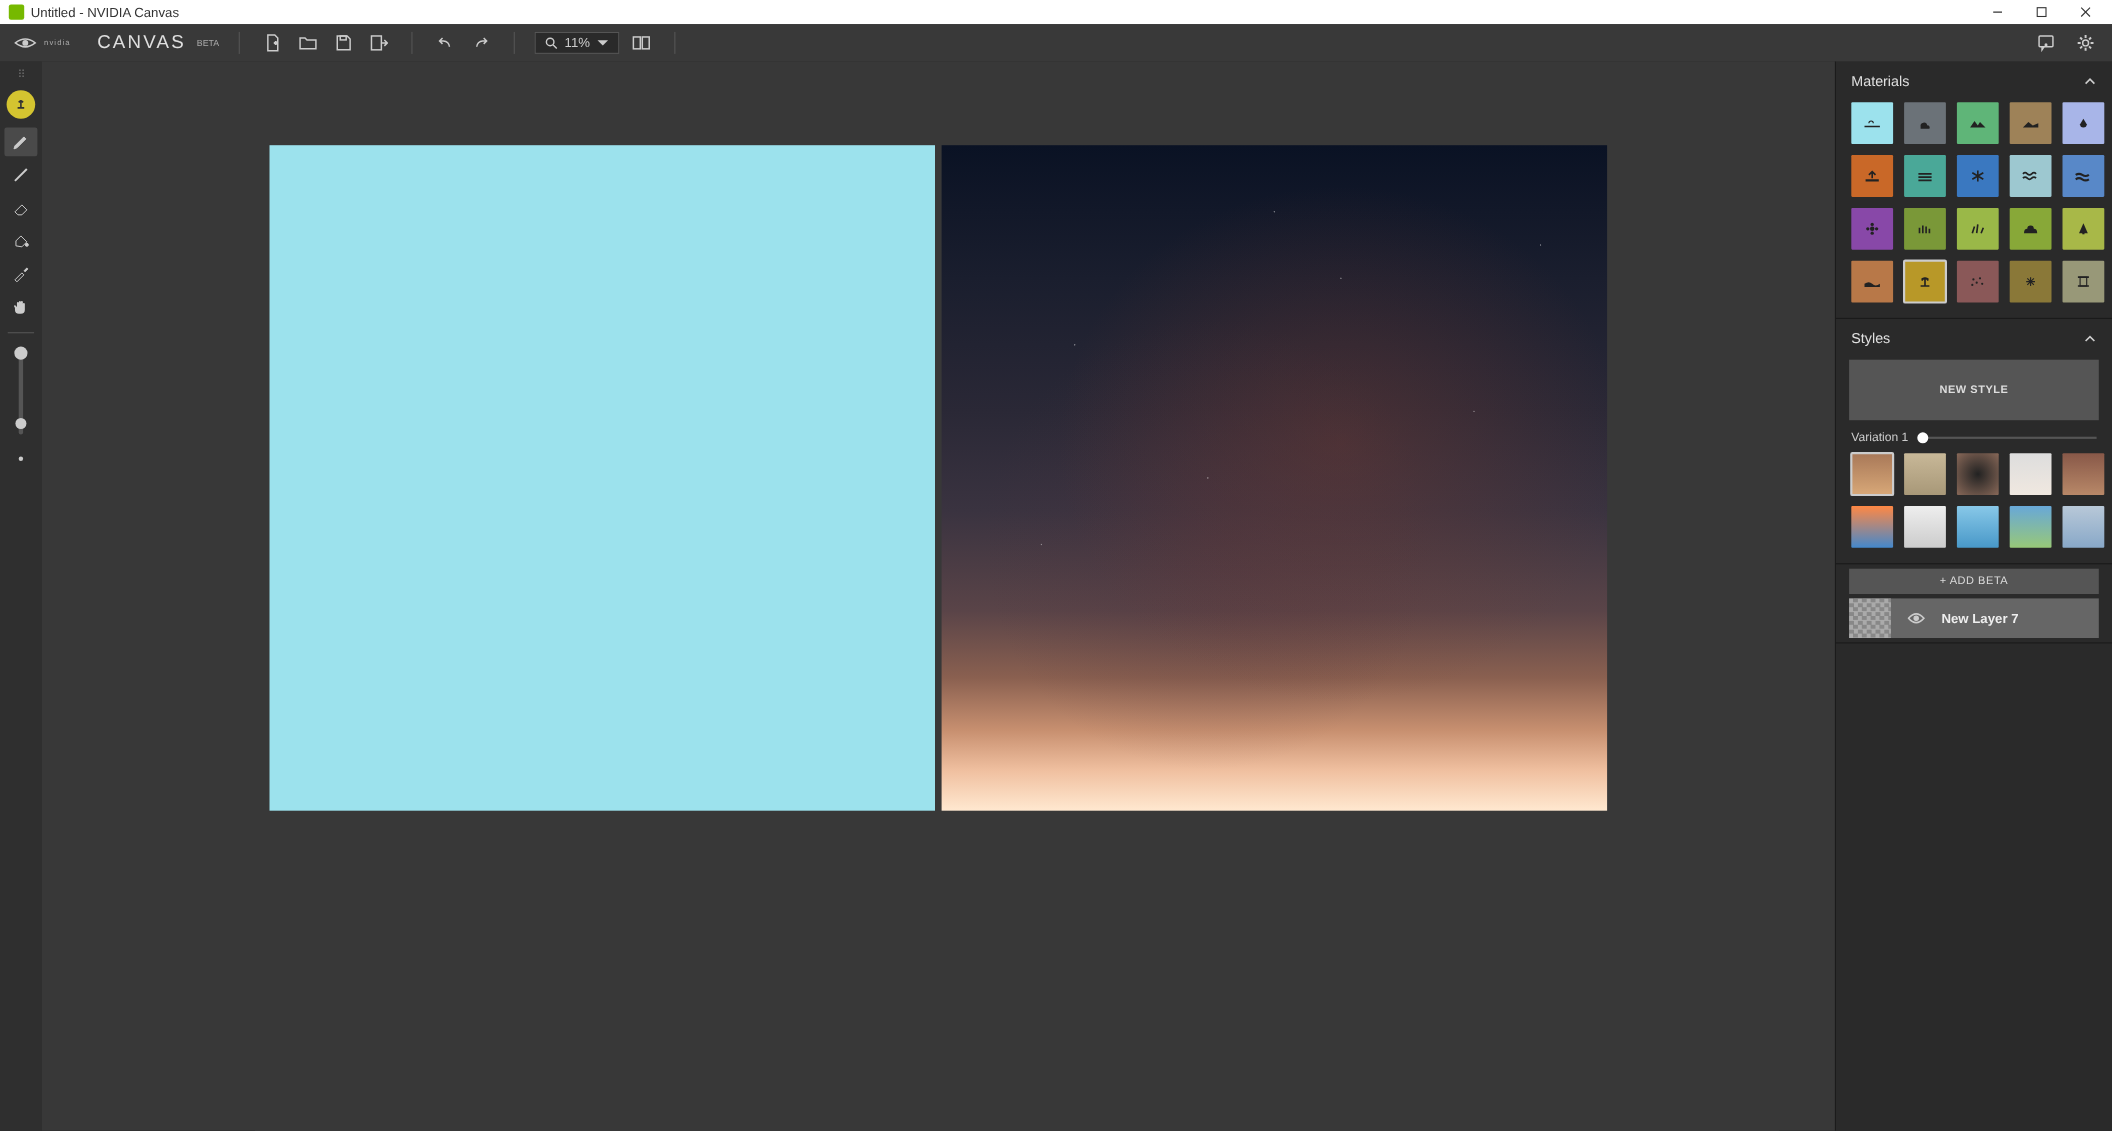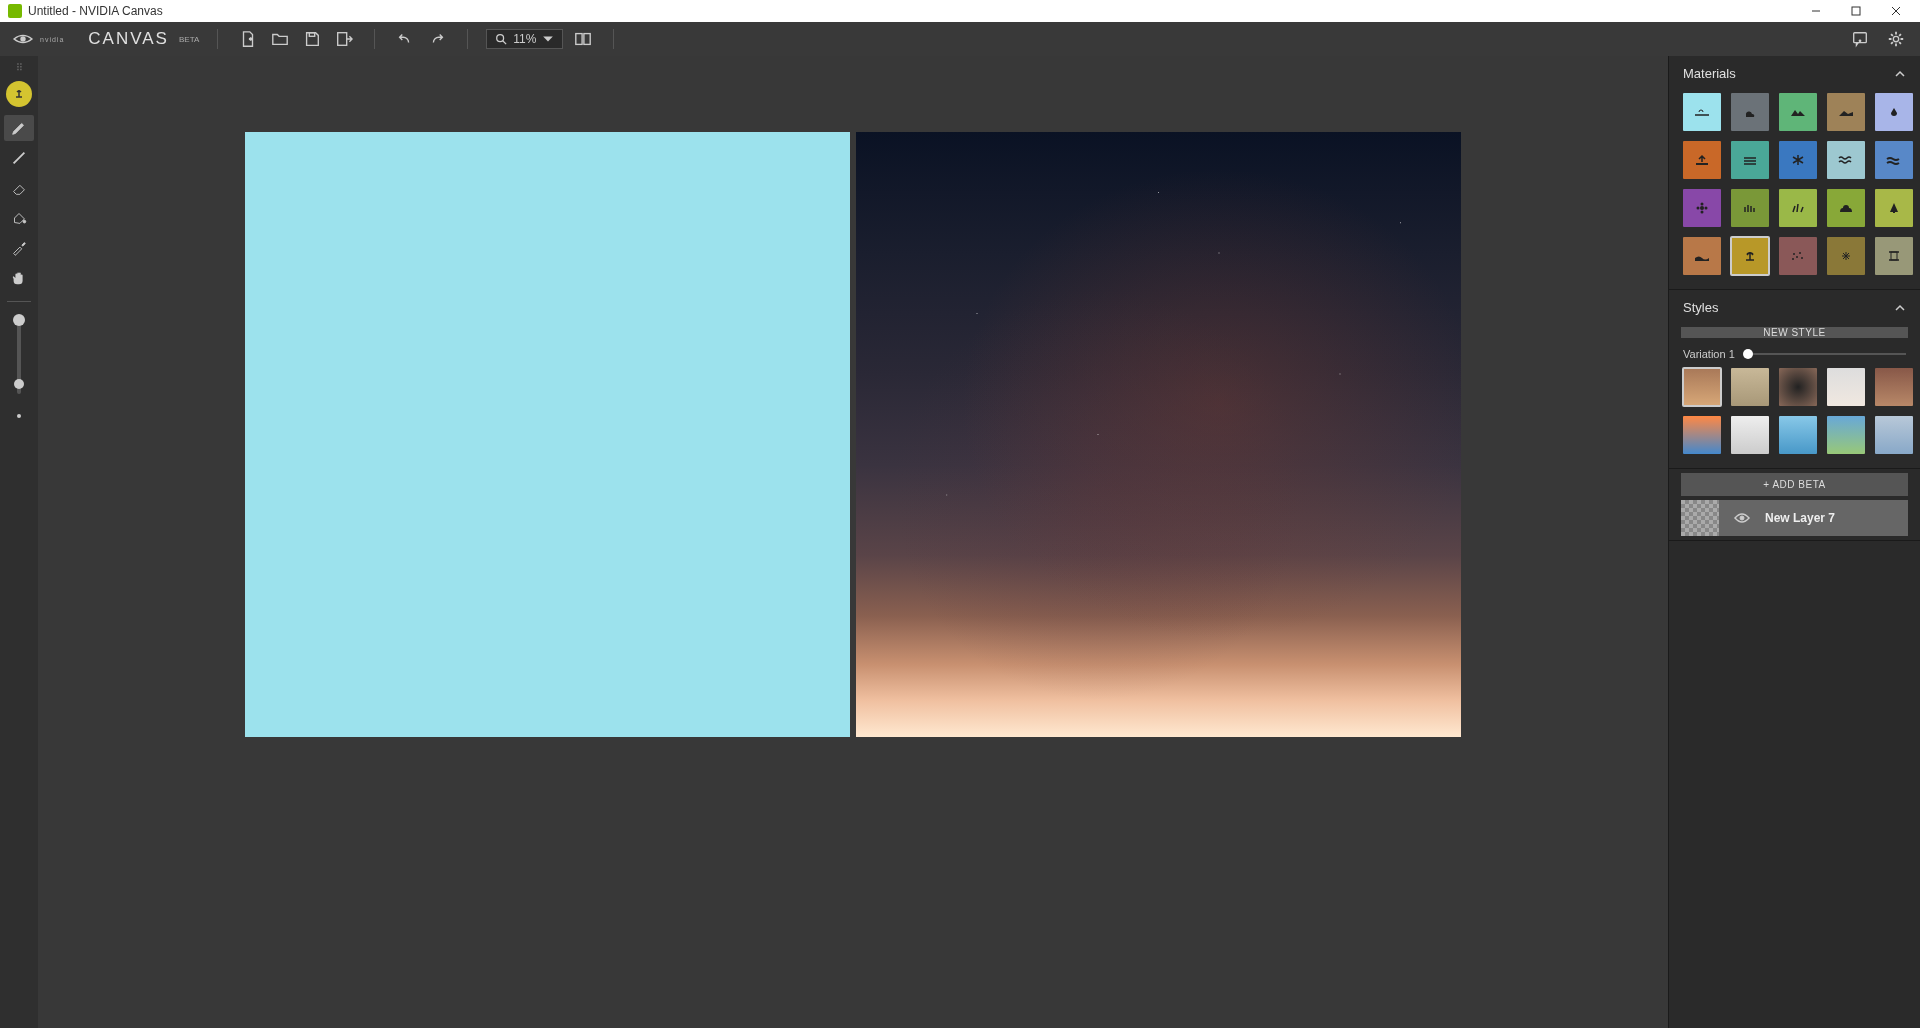--- a/index.html
+++ b/index.html
@@ -56,21 +56,21 @@
 .section-header { display: flex; justify-content: space-between; align-items: center; padding: 10px 14px 8px; font-size: 13px; color: #e0e0e0; cursor: pointer; }
 .section-header svg { width: 12px; height: 12px; stroke: #ccc; }
 
 
 .materials-grid { display: grid; grid-template-columns: repeat(5, 38px); gap: 10px; padding: 4px 14px 14px; }
 .mat-tile { width: 38px; height: 38px; display: flex; align-items: center; justify-content: center; cursor: pointer; border-radius: 1px; }
 .mat-tile.selected { outline: 2px solid #ccc; outline-offset: -1px; }
 .mat-tile svg { width: 18px; height: 14px; }
 
 
-.styles-btn { background: #555; color: #ddd; font-size: 10px; letter-spacing: 0.5px; text-align: center; padding: 0 0; margin: 4px 12px 10px; cursor: pointer; }
+.styles-btn { background: #555; color: #ddd; font-size: 10px; letter-spacing: 0.5px; text-align: center; padding: 22px 0; margin: 4px 12px 10px; cursor: pointer; font-weight: bold; }
 .variation-row { display: flex; align-items: center; padding: 0 14px 8px; font-size: 11px; gap: 10px; }
 .var-slider { flex: 1; height: 2px; background: #555; position: relative; }
 .var-thumb { position: absolute; left: 3px; top: 50%; transform: translate(-50%, -50%); width: 10px; height: 10px; background: #fff; border-radius: 50%; }
 .styles-grid { display: grid; grid-template-columns: repeat(5, 38px); gap: 10px; padding: 0 14px 14px; }
 .style-tile { width: 38px; height: 38px; cursor: pointer; border-radius: 1px; }
 .style-tile.selected { outline: 2px solid #ccc; outline-offset: -1px; }
 
 
 .add-layer-btn { background: #555; color: #ddd; font-size: 10px; letter-spacing: 0.5px; text-align: center; padding: 6px 0; margin: 4px 12px 4px; cursor: pointer; }
 .layer-row { display: flex; align-items: center; background: #666; margin: 0 12px 4px; height: 36px; cursor: pointer; }

